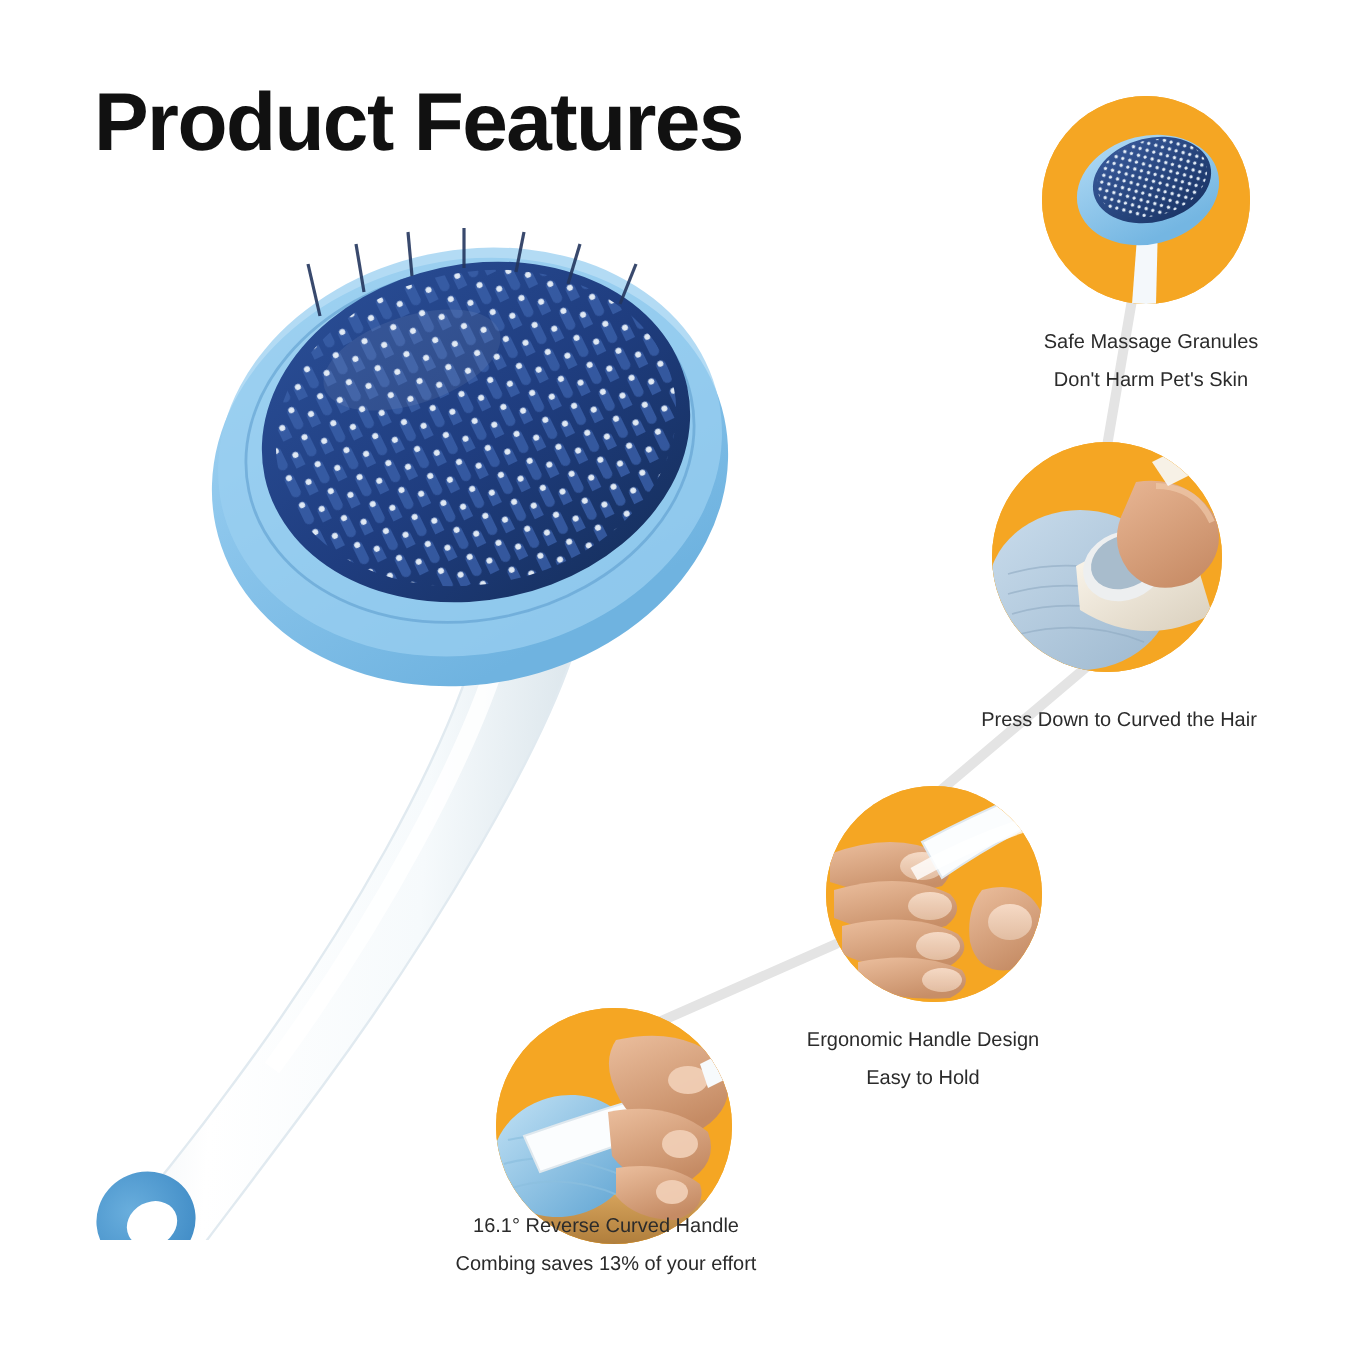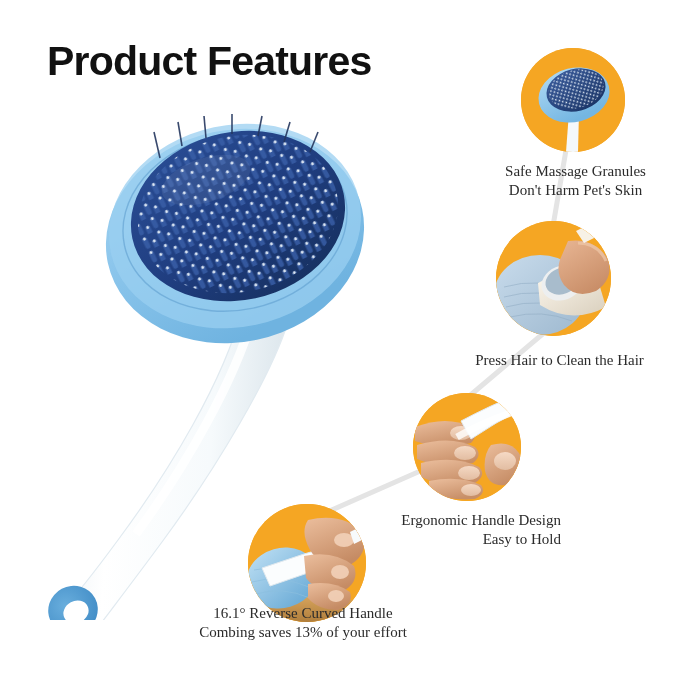--- a/index.html
+++ b/index.html
@@ -56,24 +56,24 @@
   }
   .callout-circle {
     position: absolute;
     border-radius: 50%;
     overflow: hidden;
     background: #F5A623;
   }
   .callout-caption {
     position: absolute;
     text-align: center;
-    font-size: 15px;
+    font-size: 10px;
     line-height: 19px;
     color: #2b2b2b;
-    font-family: Liberation Serif, serif;
+    font-family: Liberation Sans, sans-serif;
     white-space: pre-line;
   }
 
   
   #callout-massage-granules .callout-circle {
     left: 521px; top: 48px; width: 104px; height: 104px;
   }
   #callout-massage-granules .callout-caption {
     left: 478px; top: 162px; width: 195px;
   }
@@ -82,21 +82,21 @@
     left: 496px; top: 221px; width: 115px; height: 115px;
   }
   #callout-press-clean .callout-caption {
     left: 440px; top: 351px; width: 239px;
   }
   
   #callout-ergonomic-handle .callout-circle {
     left: 413px; top: 393px; width: 108px; height: 108px;
   }
   #callout-ergonomic-handle .callout-caption {
-    left: 362px; top: 511px; width: 199px; text-align: right;
+    left: 362px; top: 511px; width: 199px;
   }
   
   #callout-reverse-handle .callout-circle {
     left: 248px; top: 504px; width: 118px; height: 118px;
   }
   #callout-reverse-handle .callout-caption {
     left: 178px; top: 604px; width: 250px;
   }
 </style>
 </head>
@@ -257,21 +257,21 @@
         <ellipse cx="66" cy="62" rx="21" ry="17" fill="#EDEFF0" transform="rotate(-22 66 62)"></ellipse>
         <ellipse cx="66" cy="60" rx="17" ry="13" fill="#A8BCCC" transform="rotate(-22 66 60)"></ellipse>
 
         <path d="M72 20 Q 98 16 112 38 Q 118 58 100 70 Q 80 78 68 64
                  Q 58 50 66 34 Z" fill="url(#c2skin)"></path>
         <path d="M82 22 Q 102 22 110 40" stroke="#F0C9AA" stroke-width="3" fill="none" opacity="0.7"></path>
 
         <path d="M80 10 L 92 4 L 100 16 L 88 22 Z" fill="#F7FAFC" opacity="0.9"></path>
       </svg>
     </div>
-    <div class="callout-caption">Press Hair to Clean the Hair</div>
+    <div class="callout-caption">Press Down to Curved the Hair</div>
   </div>
 
   <div class="callout" id="callout-ergonomic-handle">
     <div class="callout-circle">
       <svg viewBox="0 0 108 108" width="108" height="108">
         <defs>
           <linearGradient id="c3skin" x1="0" y1="0" x2="0.5" y2="1">
             <stop offset="0%" stop-color="#EBBE9D"></stop>
             <stop offset="100%" stop-color="#C78E67"></stop>
           </linearGradient>

